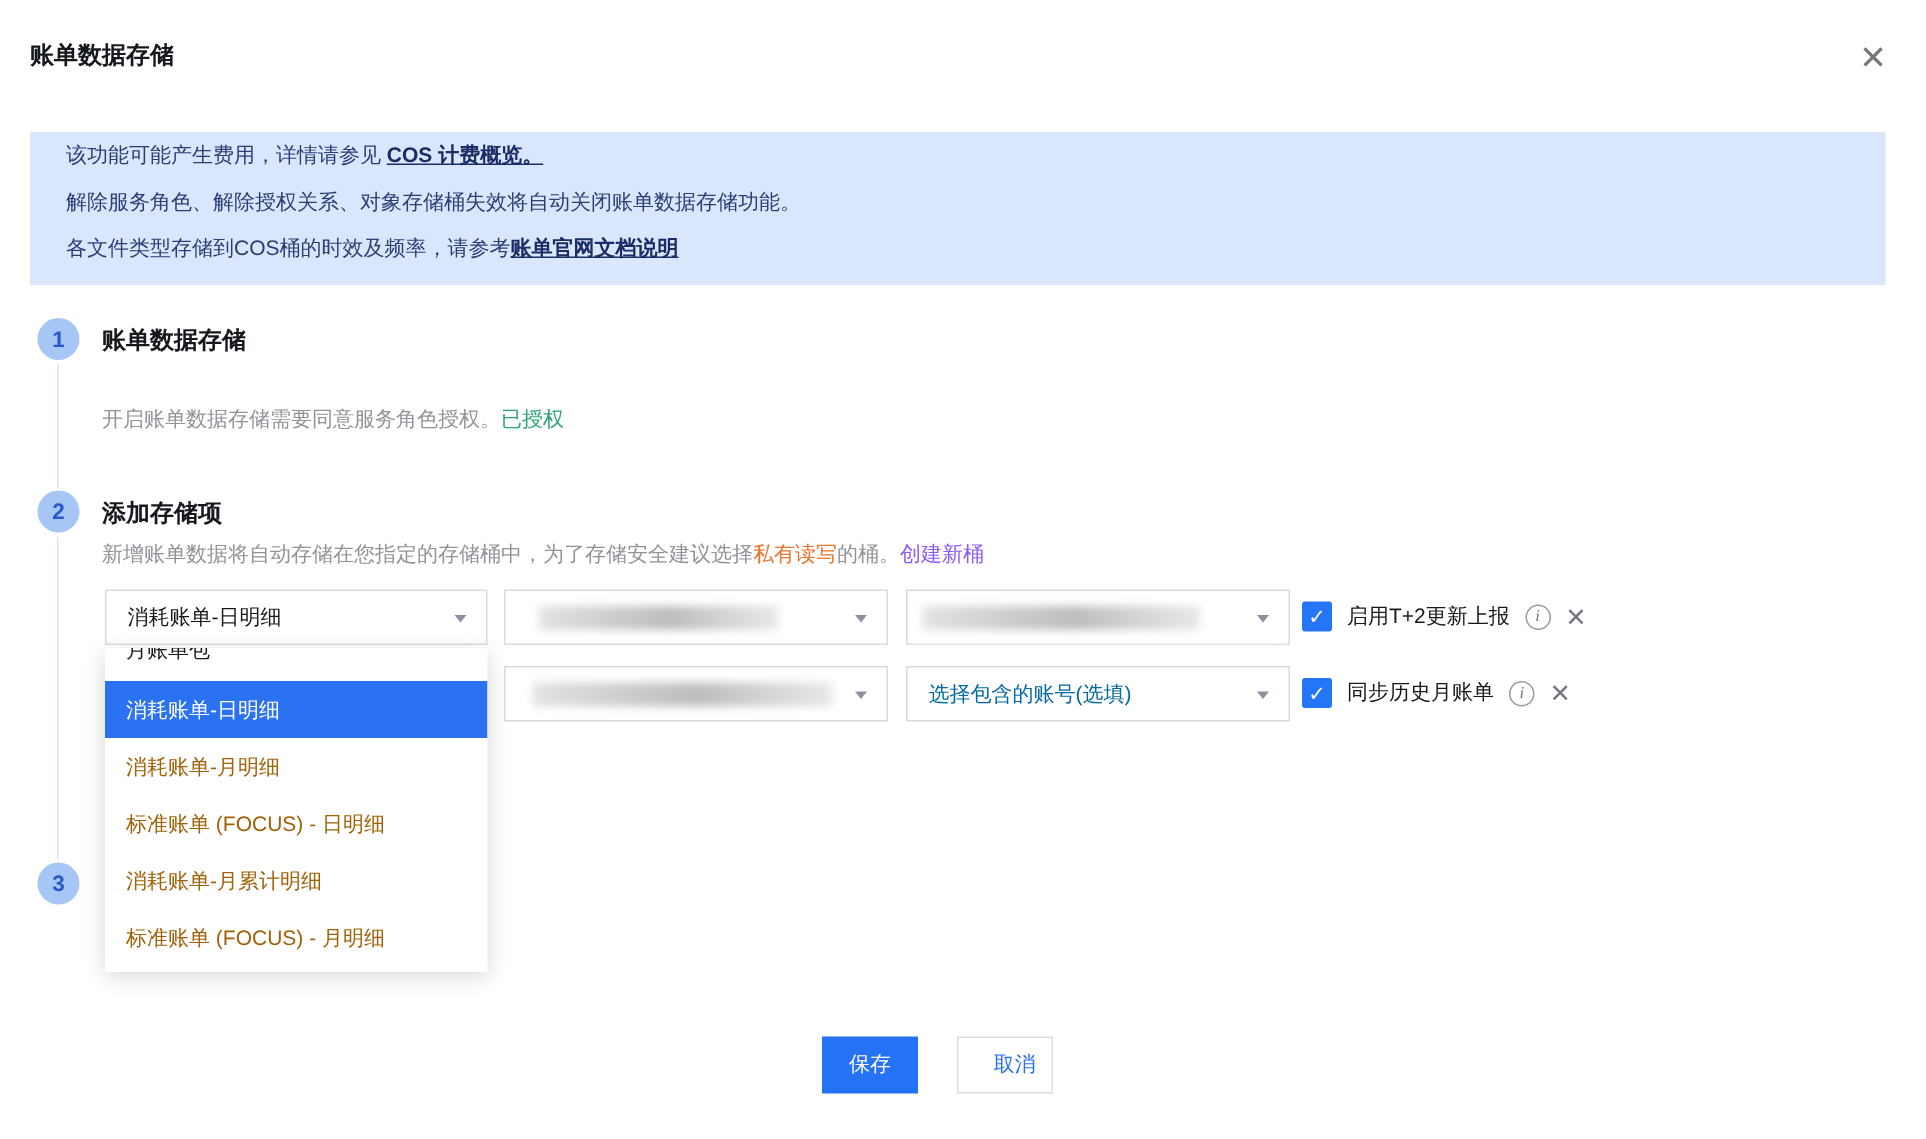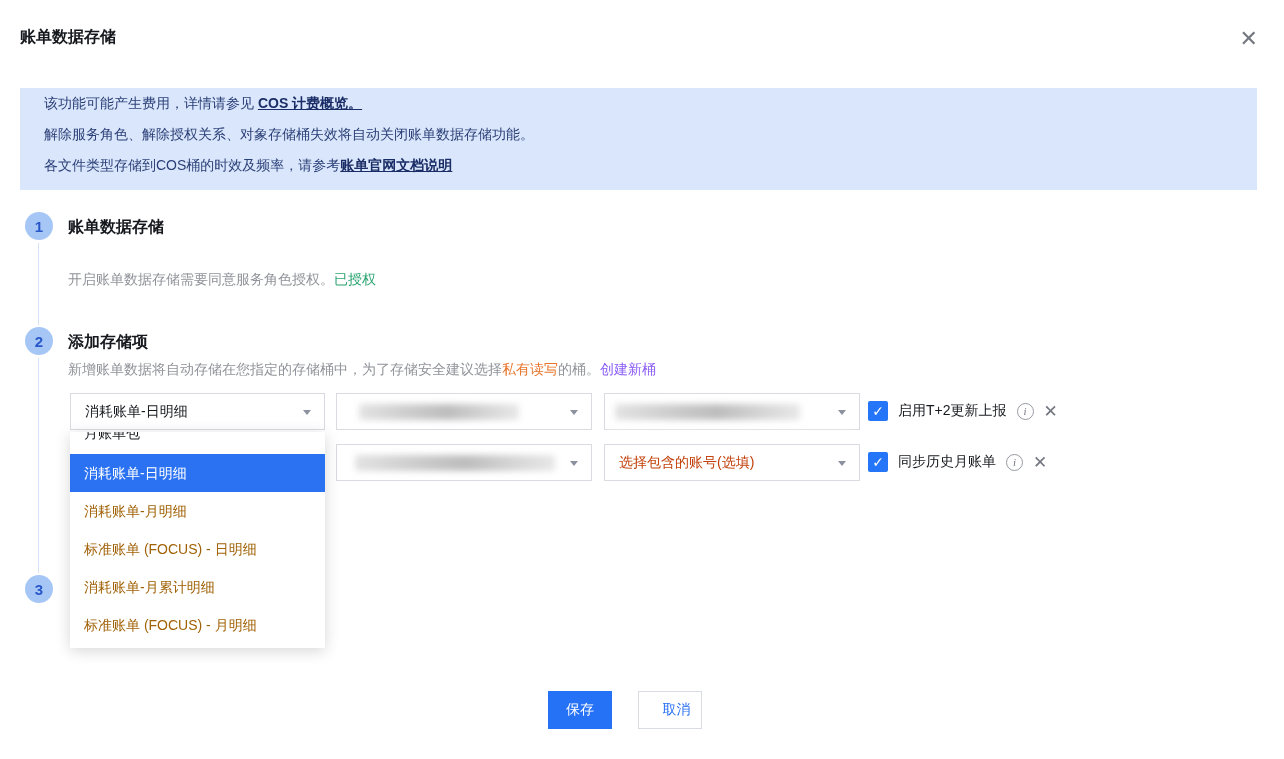--- a/index.html
+++ b/index.html
@@ -35,21 +35,21 @@
 
   
   .select-box {
     position:absolute; height:37px; background:#fff; border:1px solid #d9dbe0;
     display:flex; align-items:center; padding:0 14px; font-size:14px; color:#15181d;
   }
   .select-box .caret {
     position:absolute; right:13px; top:16px; width:0; height:0;
     border-left:4px solid transparent; border-right:4px solid transparent; border-top:5px solid #8b919e;
   }
-  .placeholder-text { color:#c2410c; }
+  .placeholder-text { color:#0369a1; }
   .blur-block { filter:blur(3px); border-radius:2px; height:16px; }
   .blur-gray { background:linear-gradient(90deg,#e3e3e3 0%,#cdcdcd 30%,#bdbdbd 55%,#d6d6d6 80%,#e8e8e8 100%); }
   .white-smudge { position:absolute; background:rgba(255,255,255,0.92); filter:blur(2px); }
 
   
   .check-row { position:absolute; display:flex; align-items:center; gap:10px; }
   .checkbox {
     width:20px; height:20px; background:#2475f7; border-radius:2px;
     display:flex; align-items:center; justify-content:center;
     color:#fff; font-size:14px; font-weight:bold; cursor:pointer;

